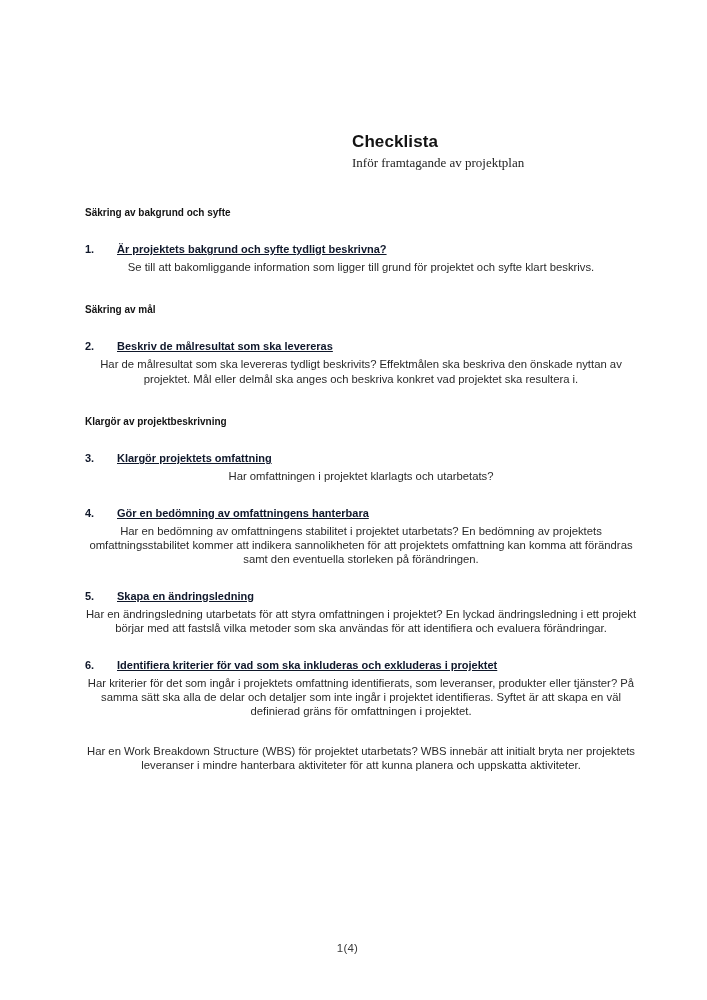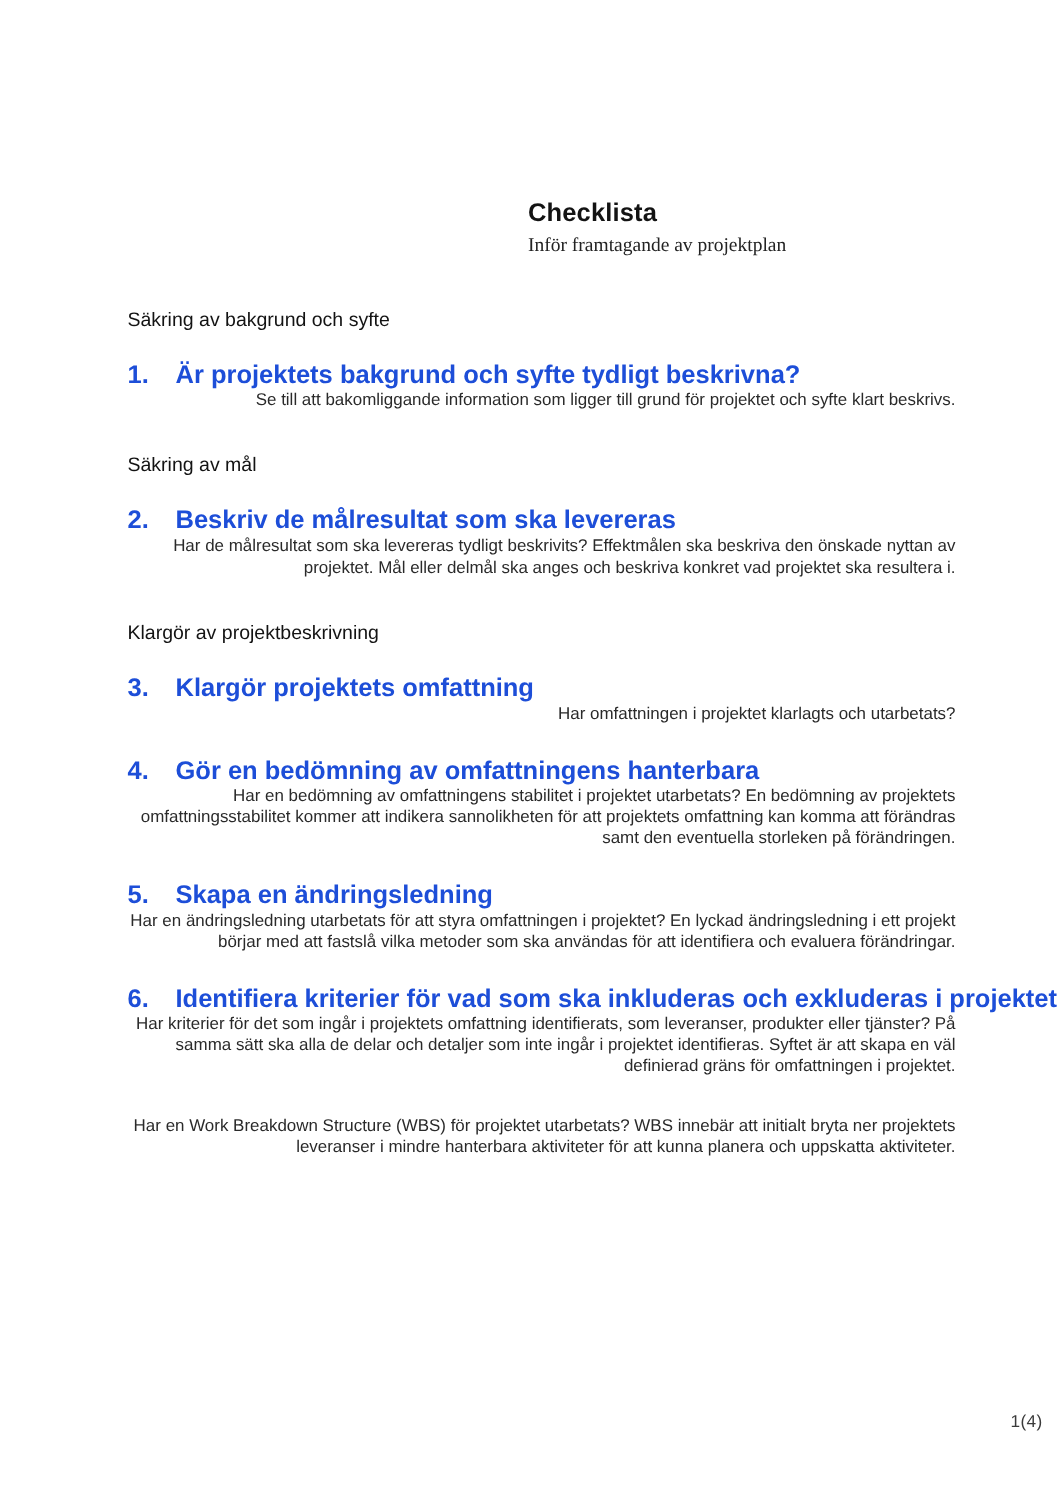--- a/index.html
+++ b/index.html
@@ -51,63 +51,64 @@
 
   
   .content {
     position: absolute;
     left: 85px;
     top: 205px;
     width: 552px;
   }
 
   .section-heading {
-    font-size: 13px;
-    font-weight: normal;
+    font-size: 10px;
+    font-weight: bold;
     color: #131313;
     line-height: 15px;
     margin: 0;
   }
 
   .item {
     display: block;
   }
   .item-title {
-    font-size: 17px;
+    font-size: 11px;
     font-weight: bold;
-    color: #1d4ed8;
+    color: #0f172a;
     line-height: 15px;
     margin: 0;
     white-space: nowrap;
+    text-decoration: underline;
   }
   .item-num {
     display: inline-block;
     width: 32px;
   }
   .item-body {
     font-size: 11.3px;
     font-weight: normal;
     color: #2a2a2a;
     line-height: 14.4px;
     margin: 3px 0 0 0;
-    text-align: right;
+    text-align: center;
   }
 
   
   .gap-heading-to-item { height: 22px; }
   .gap-item-to-heading { height: 28px; }
   .gap-item-to-item    { height: 22px; }
 
   
   .footer {
     position: absolute;
     left: 0;
     right: 12px;
     top: 938px;
-    text-align: right;
+    text-align: center;
   }
   .footer-page {
     font-size: 11.5px;
     color: #3a3a3a;
     letter-spacing: 0.2px;
   }
 </style>
 </head>
 <body>
 

